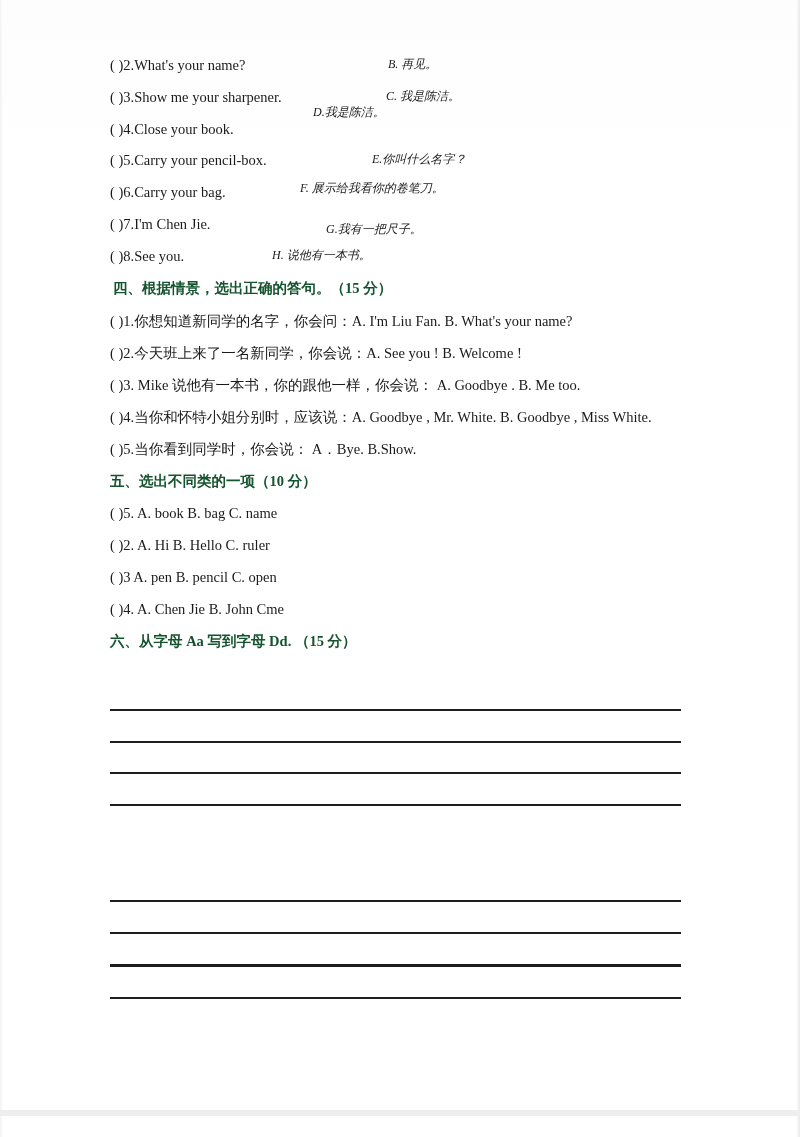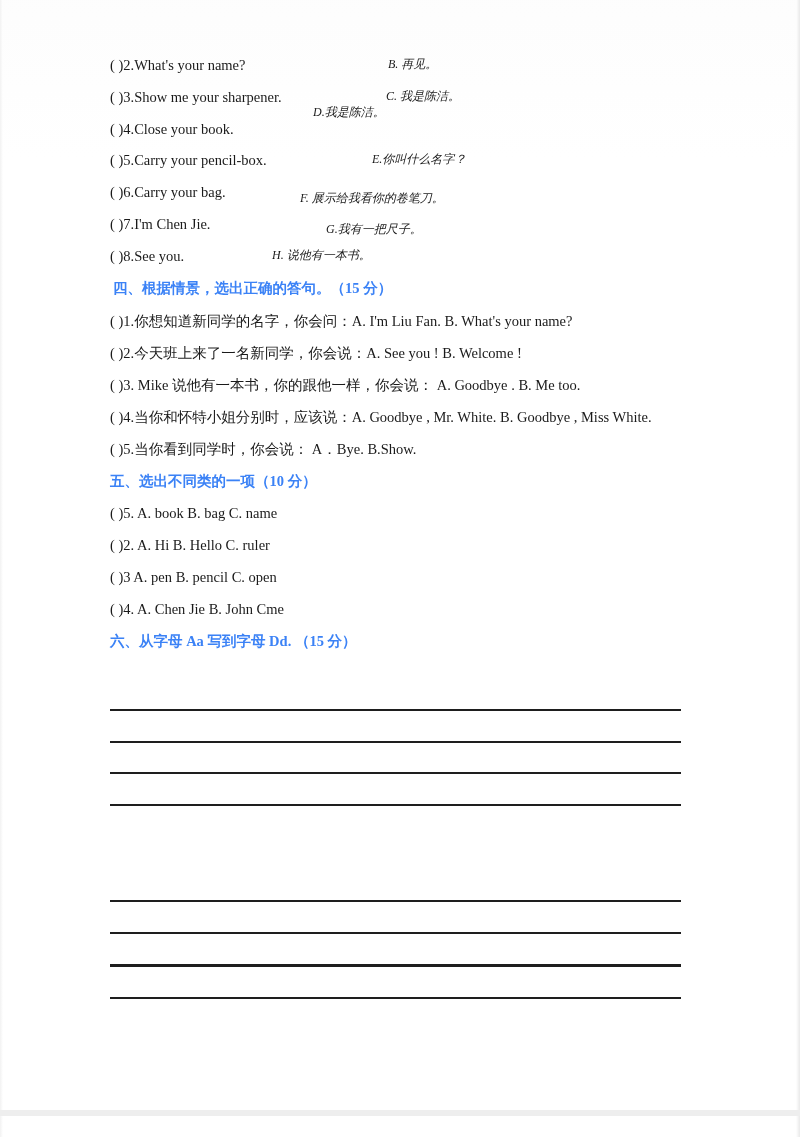--- a/index.html
+++ b/index.html
@@ -84,21 +84,21 @@
     line-height: 1;
     font-style: italic;
   }
 
   .heading {
     position: absolute;
     white-space: nowrap;
     font-size: 14.5px;
     font-weight: bold;
     line-height: 1;
-    color: #3b82f6;
+    color: #14532d;
   }
 
   .simple-row {
     position: absolute;
     left: 110px;
     white-space: nowrap;
     font-size: 14.5px;
     line-height: 1;
   }
 
@@ -150,21 +150,21 @@
     </div>
     <div class="q-right" style="top:90px; left:386px">
       <span>C.</span>&nbsp;<span>我是陈洁。</span>
     </div>
     <div class="q-right" style="top:106px; left:313px">
       <span>D.</span><span>我是陈洁。</span>
     </div>
     <div class="q-right" style="top:153px; left:372px">
       <span>E.</span><span>你叫什么名字？</span>
     </div>
-    <div class="q-right" style="top:192px; left:300px">
+    <div class="q-right" style="top:182px; left:300px">
       <span>F.</span>&nbsp;<span>展示给我看你的卷笔刀。</span>
     </div>
     <div class="q-right" style="top:223px; left:326px">
       <span>G.</span><span>我有一把尺子。</span>
     </div>
     <div class="q-right" style="top:249px; left:272px">
       <span>H.</span>&nbsp;<span>说他有一本书。</span>
     </div>
 
     <div class="heading" style="top:281px; left:113px">四、根据情景，选出正确的答句。（15 分）</div>

